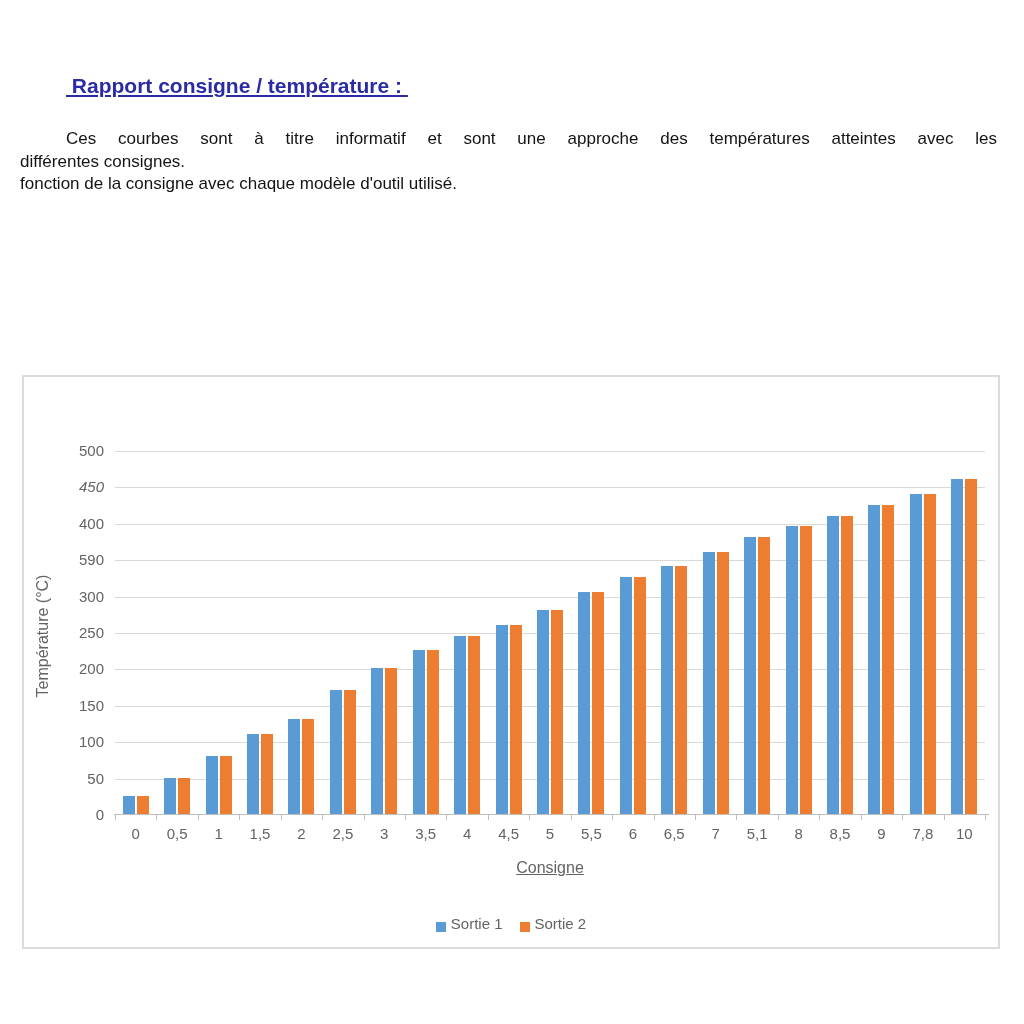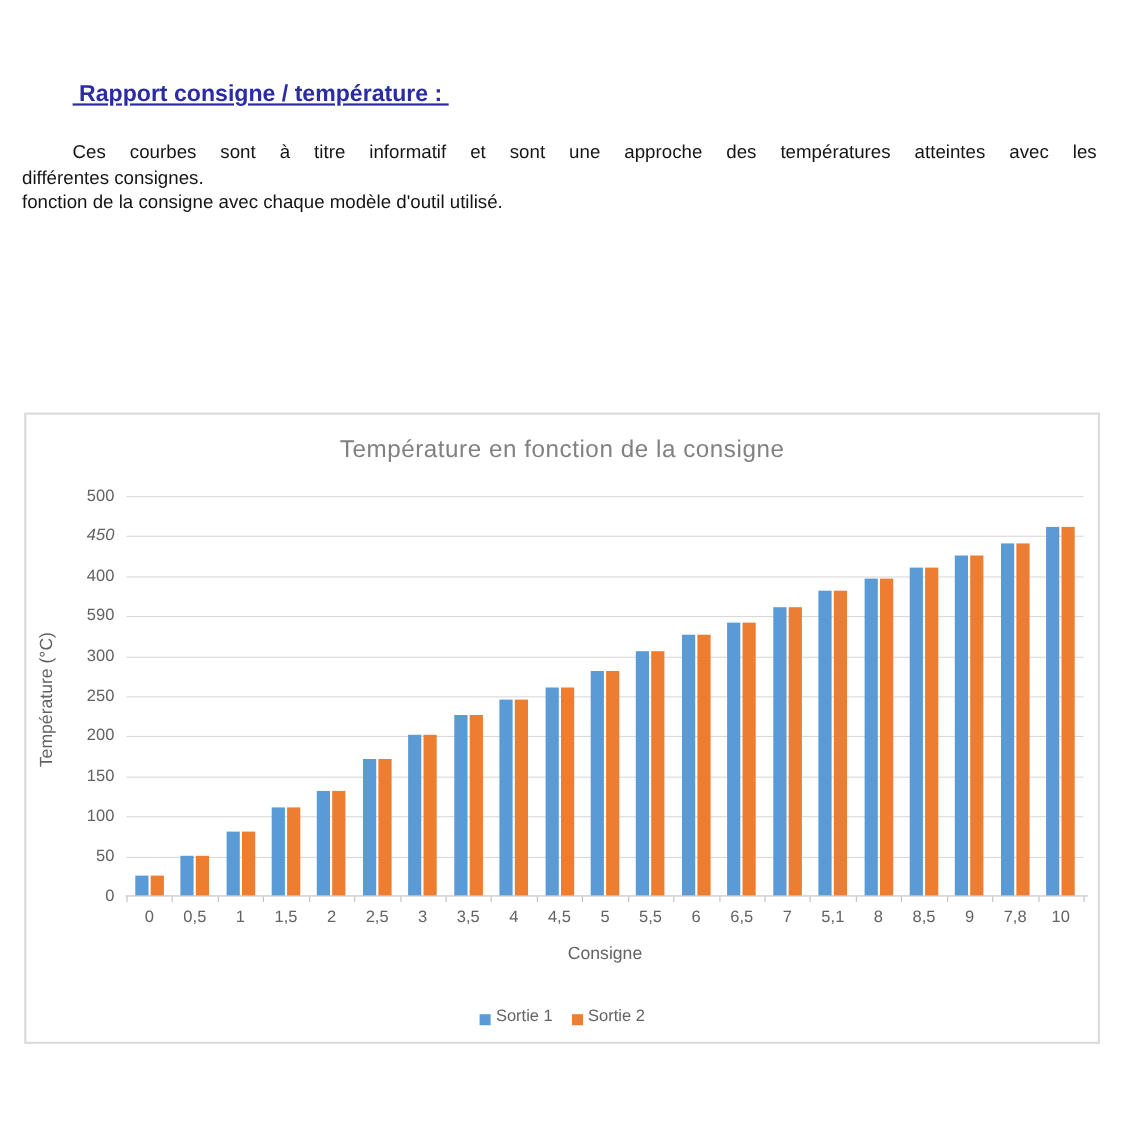--- a/index.html
+++ b/index.html
@@ -52,21 +52,21 @@
   .axis-tick{position:absolute;top:364px;width:1px;height:5px;background:#BFBFBF;}
   .bar-group{position:absolute;bottom:0;height:100%;}
   .bar{position:absolute;bottom:1px;width:12px;}
   .x-labels{position:absolute;left:91px;top:448px;width:870px;height:20px;}
   .x-tick-label{
     position:absolute;top:0;text-align:center;
     font-size:15px;color:#636363;
   }
   .x-axis-title{
     position:absolute;left:91px;top:482px;width:870px;
-    text-align:center;font-size:16px;color:#636363;
+    text-align:center;font-size:16px;color:#636363;text-decoration:underline;
   }
   .legend{
     position:absolute;left:0;right:0;top:536px;height:20px;
     display:flex;justify-content:center;align-items:center;gap:17px;
   }
   .legend-item{display:flex;align-items:flex-end;gap:5px;}
   .legend-swatch{width:10px;height:10px;}
   .legend-label{font-size:15px;color:#636363;}
 </style>
 </head>
@@ -76,21 +76,20 @@
 
   <div class="doc-heading"> Rapport consigne / température : </div>
 
   <div class="doc-body">
       <div class="para-line first">Ces courbes sont à titre informatif et sont une approche des températures atteintes avec les</div>
       <div class="para-line last">différentes consignes.</div>
       <div class="para-line last">fonction de la consigne avec chaque modèle d'outil utilisé.</div>
     </div>
 
   <div class="chart-frame">
-    <div class="chart-title">Température en fonction de la consigne</div>
 
     <div class="y-axis-title">Température (°C)</div>
 
     <div class="y-labels">
         <div class="y-tick-label" style="top: 356px;">0</div>
         <div class="y-tick-label" style="top: 319.6px;">50</div>
         <div class="y-tick-label" style="top: 283.2px;">100</div>
         <div class="y-tick-label" style="top: 246.8px;">150</div>
         <div class="y-tick-label" style="top: 210.4px;">200</div>
         <div class="y-tick-label" style="top: 174px;">250</div>

